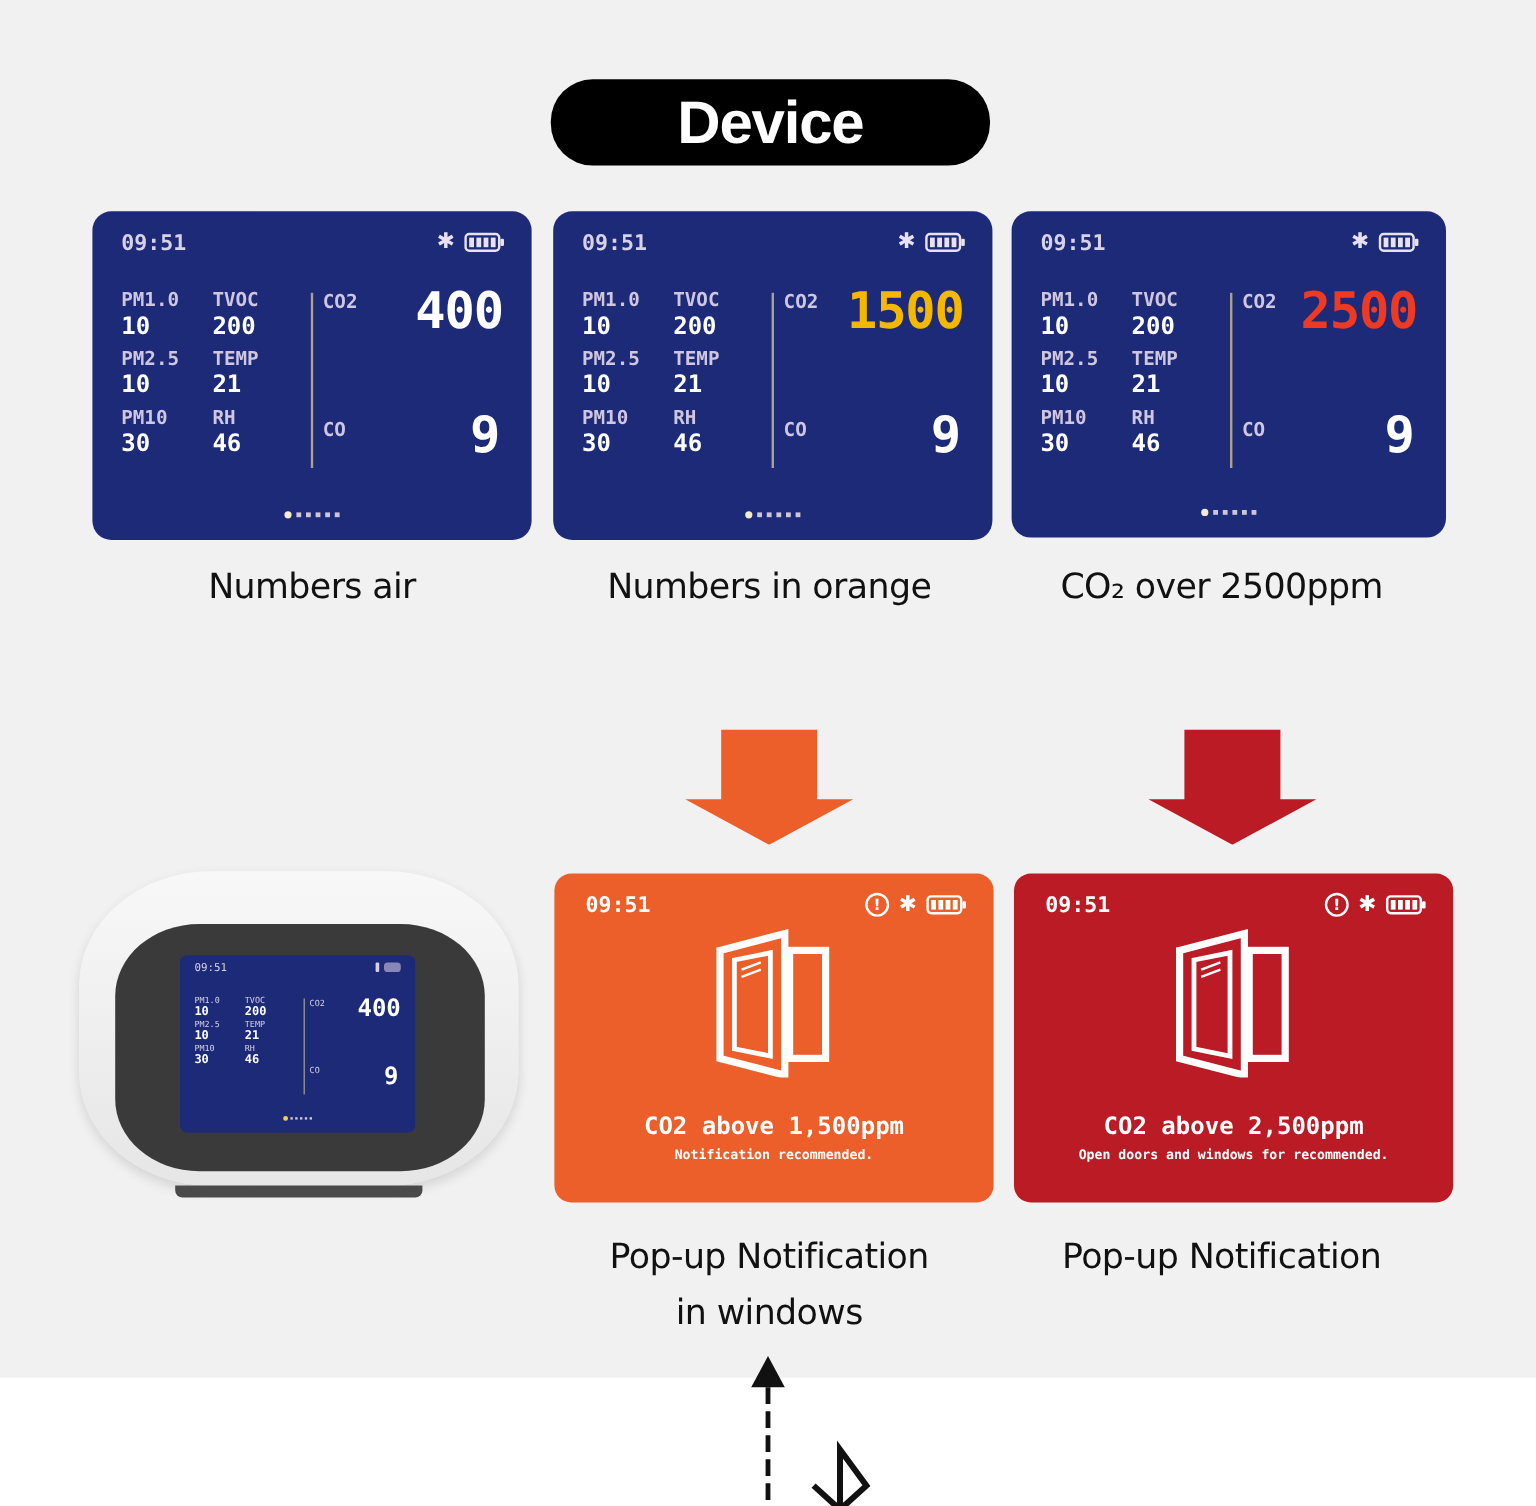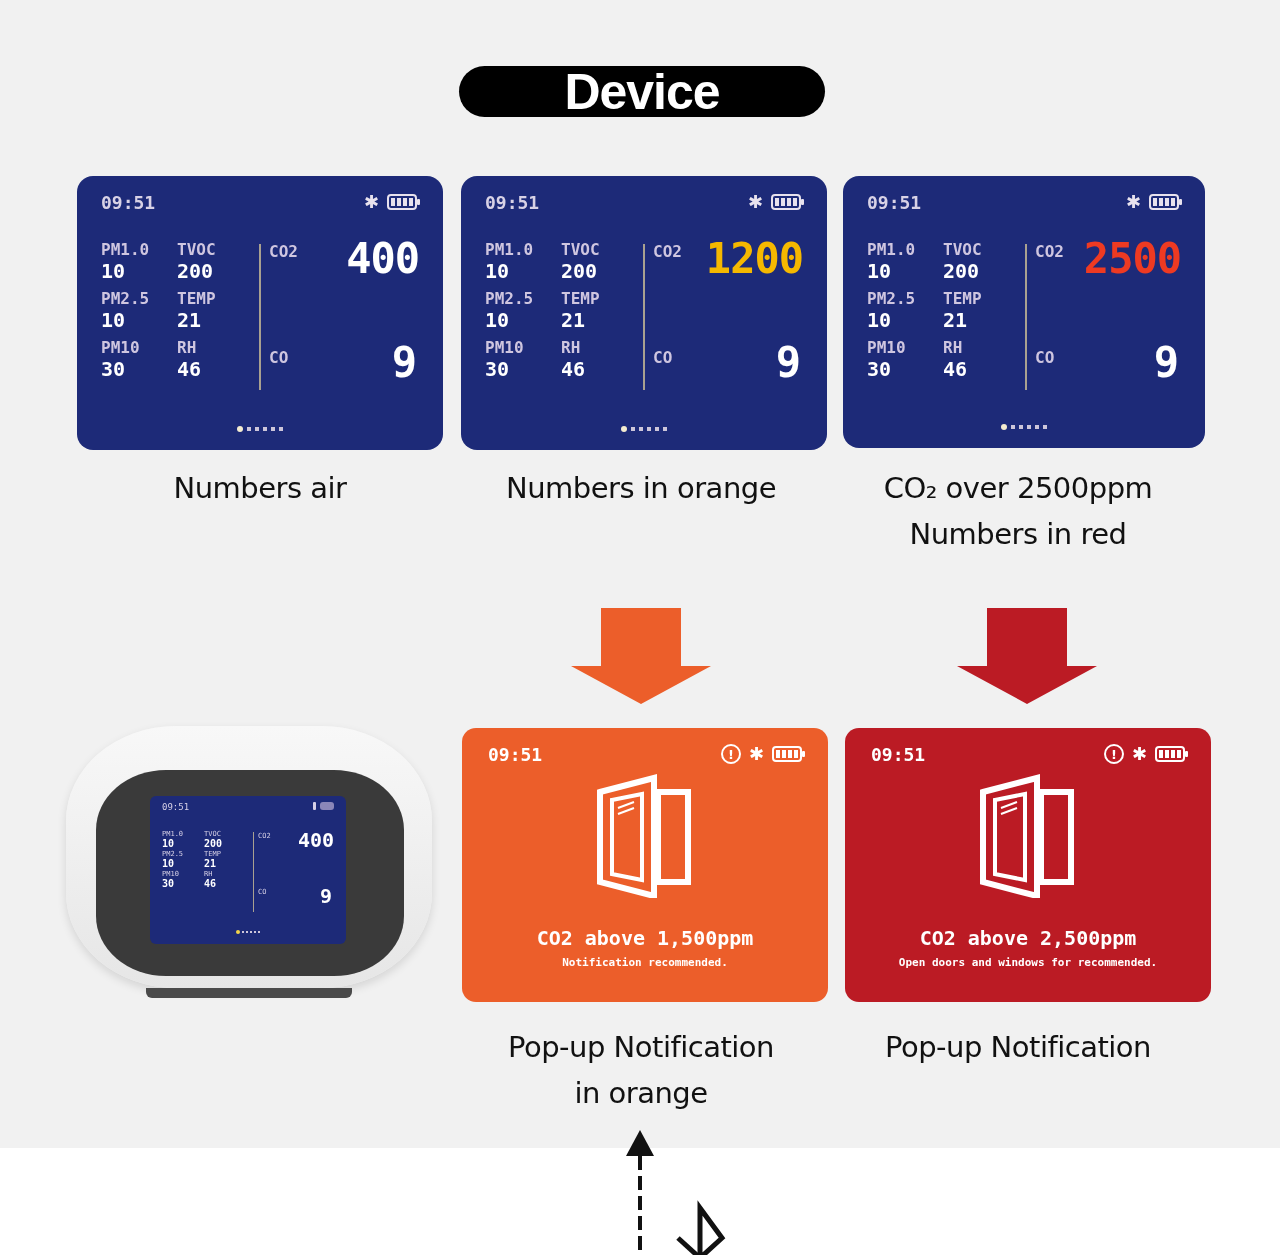--- a/index.html
+++ b/index.html
@@ -1,20 +1,20 @@
 <!DOCTYPE html>
 <html><head>
 <meta charset="utf-8">
 <style>
   * { box-sizing: border-box; margin: 0; padding: 0; }
   html, body { width: 1280px; height: 1255px; overflow: hidden; }
   body { background: #f1f1f1; font-family: "DejaVu Sans", sans-serif; position: relative; }
   .bottom-band { position: absolute; left: 0; top: 1148px; width: 1280px; height: 107px; background: #ffffff; }
 
-  .pill { position: absolute; left: 459px; top: 66px; width: 366px; height: 51px; background: #000; border-radius: 35px;
+  .pill { position: absolute; left: 459px; top: 66px; width: 366px; height: 72px; background: #000; border-radius: 35px;
           display: flex; align-items: center; justify-content: center; color: #fff; font-family: "Liberation Sans", sans-serif;
           font-weight: bold; font-size: 50px; letter-spacing: -1px; }
 
   .screen { position: absolute; width: 366px; height: 274px; border-radius: 16px; background: #1d2a78;
             font-family: "DejaVu Sans Mono", monospace; color: #fff; }
   .screen .time { position: absolute; left: 24px; top: 16px; font-size: 18px; font-weight: bold; color: #d8d2e6; }
   .status-icons { position: absolute; right: 26px; top: 17px; display: flex; align-items: center; gap: 8px; }
   .bt { font-size: 18px; color: #e8e2ee; line-height: 1; font-family: "DejaVu Sans", sans-serif; }
   .batt { width: 30px; height: 16px; border: 2px solid #e8e2ee; border-radius: 4px; position: relative; display: flex; gap: 2px; padding: 2px; }
   .batt::after { content: ""; position: absolute; right: -5px; top: 3px; width: 3px; height: 6px; background: #e8e2ee; border-radius: 1px; }
@@ -168,21 +168,21 @@
         <div class="m-label">PM10</div>
         <div class="m-val">30</div>
       </div>
     <div>
         <div class="m-label">RH</div>
         <div class="m-val">46</div>
       </div>
   </div>
   <div class="vdivider"></div>
   <div class="co2-label">CO2</div>
-  <div class="co2-val" style="color:#f5b800">1200</div>
+  <div class="co2-val" style="color:#f5b800">1500</div>
   <div class="co-label">CO</div>
   <div class="co-val">9</div>
   <div class="dots">
       <span></span>
       <span></span>
       <span></span>
       <span></span>
       <span></span>
       <span></span>
     </div>
@@ -237,21 +237,20 @@
       <span></span>
       <span></span>
       <span></span>
       <span></span>
       <span></span>
       <span></span>
     </div>
 </div>
 <div class="caption" style="left:828px;top:465px;">
   <div>CO₂ over 2500ppm</div>
-  <div>Numbers in red</div>
 </div>
 
 <svg class="arrow" style="left:571px;top:608px;" viewBox="0 0 140 96">
   <polygon points="30,0 110,0 110,58 140,58 70,96 0,58 30,58" fill="#ec5e2a"></polygon>
 </svg>
 <svg class="arrow" style="left:957px;top:608px;" viewBox="0 0 140 96">
   <polygon points="30,0 110,0 110,58 140,58 70,96 0,58 30,58" fill="#bb1b24"></polygon>
 </svg>
 
 <div class="device">
@@ -323,21 +322,21 @@
     <polygon points="16,26 46,20 46,106 16,100" fill="none" stroke="#fff" stroke-width="4"></polygon>
     <line x1="22" y1="34" x2="38" y2="28" stroke="#fff" stroke-width="2"></line>
     <line x1="22" y1="40" x2="38" y2="34" stroke="#fff" stroke-width="2"></line>
     <rect x="62" y="18" width="30" height="90" fill="none" stroke="#fff" stroke-width="6"></rect>
   </svg>
   <div class="p-title">CO2 above 1,500ppm</div>
   <div class="p-sub">Notification recommended.</div>
 </div>
 <div class="caption" style="left:451px;top:1024px;">
   <div>Pop-up Notification</div>
-  <div>in orange</div>
+  <div>in windows</div>
 </div>
 
 <div class="popup" style="left:845px;top:728px;background:#bb1b24;">
   <div class="time">09:51</div>
   <div class="status-icons">
     <span class="alert">!</span>
     <span class="bt">✱</span>
     <span class="batt">
         <span></span>
         <span></span>

